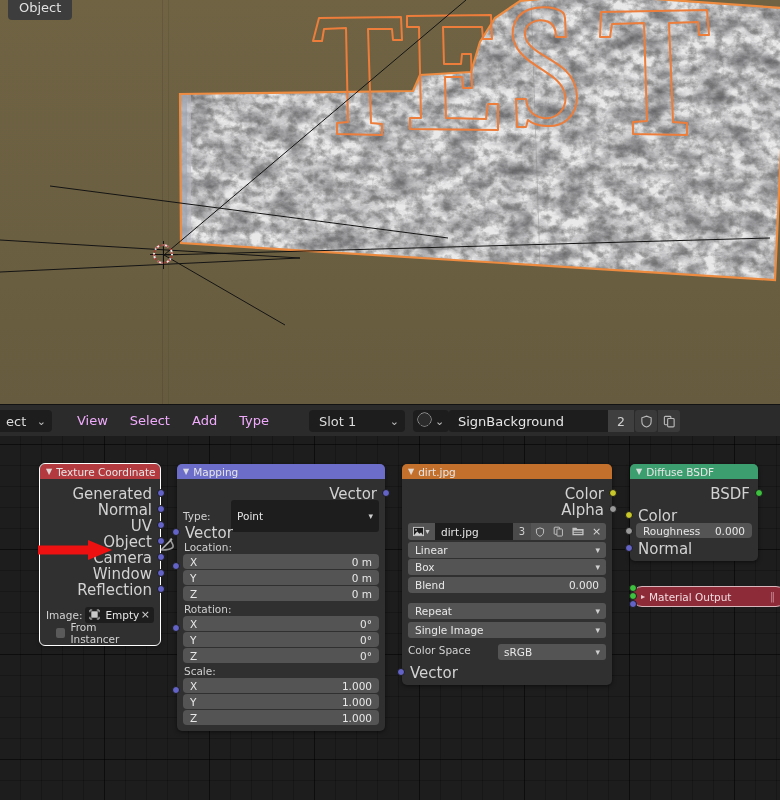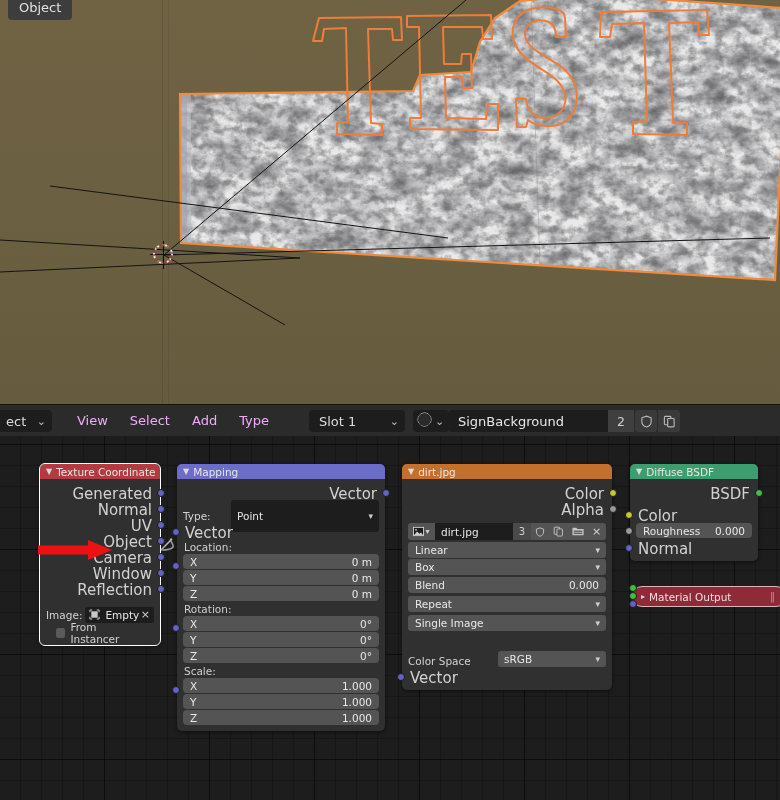--- a/index.html
+++ b/index.html
@@ -410,29 +410,29 @@
           <span class="chev">▾</span>
         </div>
         <div class="sel-drop">
           <span>Box</span>
           <span class="chev">▾</span>
         </div>
         <div class="fld" style="height:16px;margin-top:2px;">
           <span>Blend</span>
           <span class="v">0.000</span>
         </div>
-        <div class="sel-drop" style="margin-top:3px;">
+        <div class="sel-drop" style="margin-top:10px;">
           <span>Repeat</span>
           <span class="chev">▾</span>
         </div>
         <div class="sel-drop" style="margin-top:3px;">
           <span>Single Image</span>
           <span class="chev">▾</span>
         </div>
-        <div style="display:flex;align-items:flex-end;padding:0 6px;height:18px;margin-top:18px;">
+        <div style="display:flex;align-items:flex-start;padding:0 6px;height:18px;margin-top:6px;">
           <span style="font-size:10.5px;color:#d2d2d2;">Color Space</span>
           <div style="width:96px;margin-left:auto;height:16px;background:#545454;border-radius:3px;display:flex;align-items:center;padding:0 6px;">
             <span style="font-size:10.5px;color:#e8e8e8;">sRGB</span>
             <span style="margin-left:auto;font-size:9px;color:#cfcfcf;">▾</span>
           </div>
         </div>
         <div class="row in" style="position:relative;margin-top:2px;">
           <span class="sock l" style="background:#6363c7;"></span>
           <span>Vector</span>
         </div>

